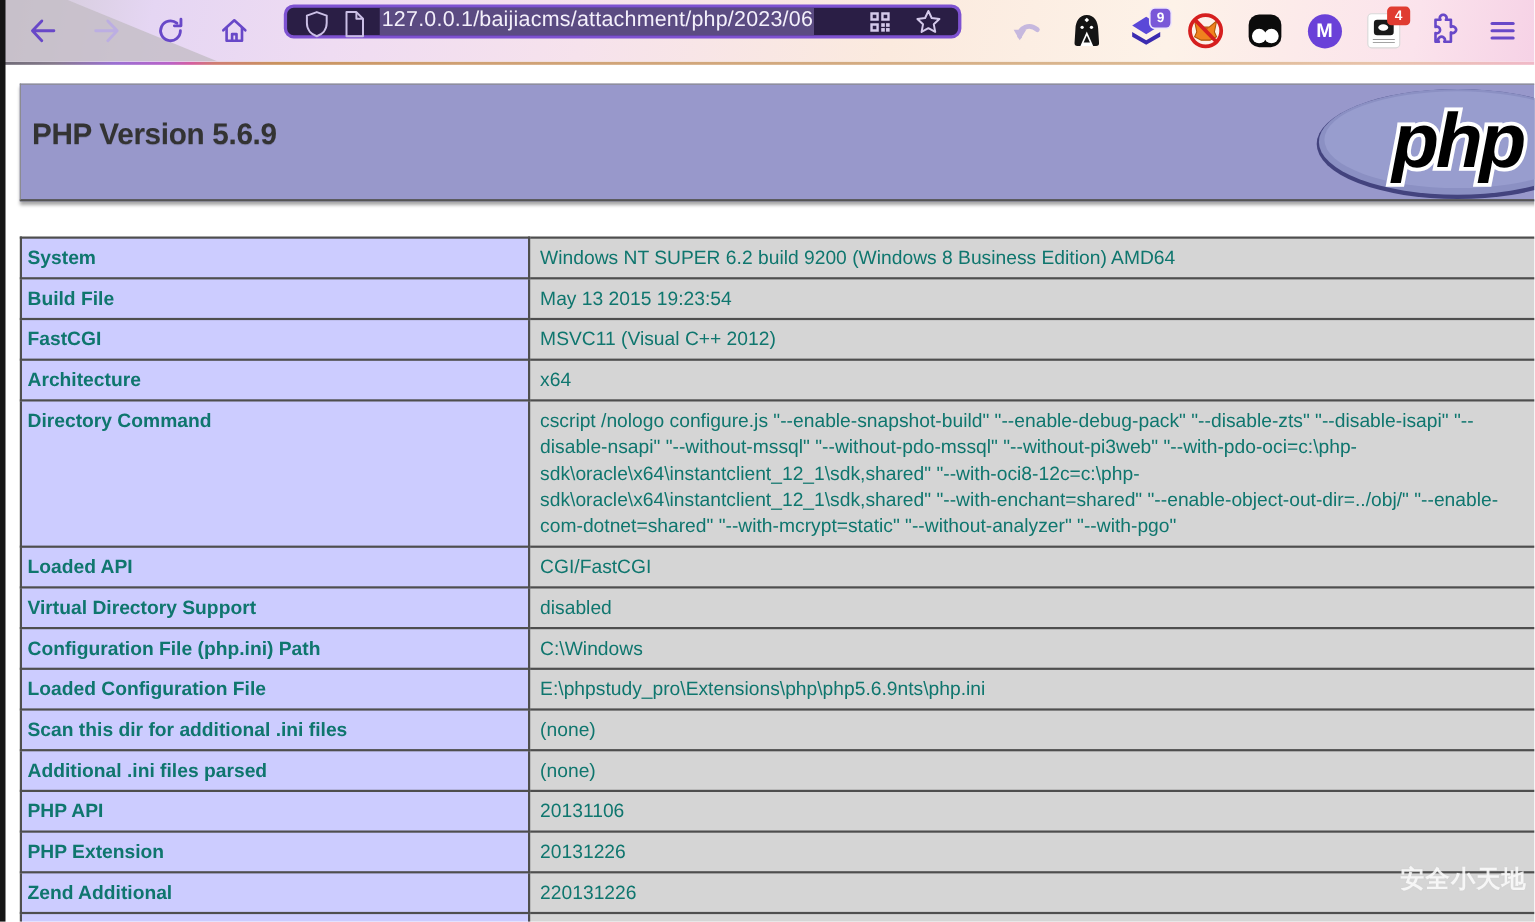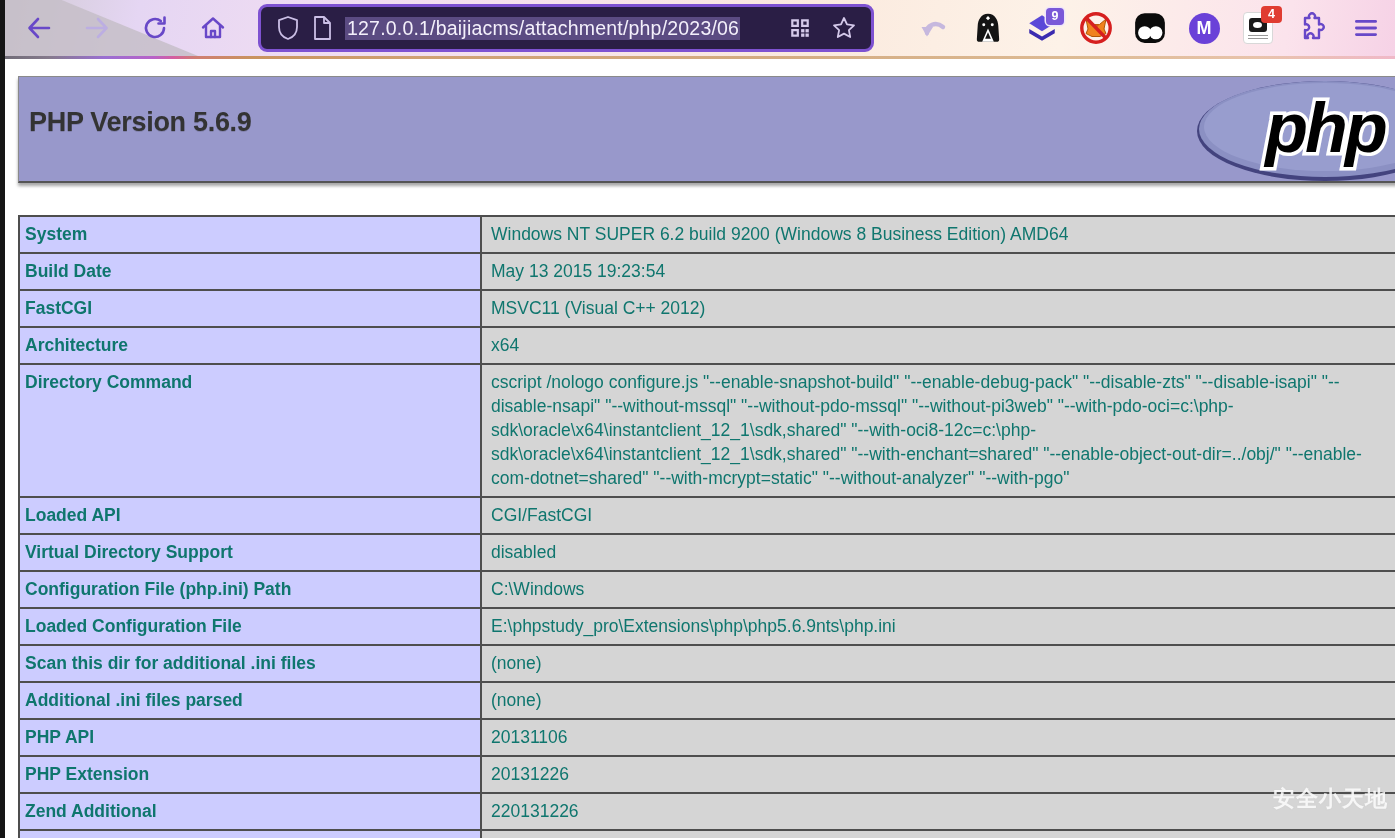--- a/index.html
+++ b/index.html
@@ -23,23 +23,23 @@
   .toolbar-border {
     height: 3px; width: 100%;
     background: linear-gradient(90deg,#6f6b76 0%,#857a8c 3.5%,#9a6fd2 7.5%,#b862c8 11%,#d55f9e 12.5%,#cf7d72 14%,#c9935f 18%,#cfa073 30%,#d3ab81 55%,#ddbb95 78%,#e8c3ab 90%,#f0b9c8 100%);
   }
   .nav-group { position:absolute; left:22px; top:0; height:56px; display:flex; align-items:center; gap:24px; }
   .tb-btn { width:34px; height:34px; border:none; background:transparent; display:flex; align-items:center; justify-content:center; cursor:pointer; padding:0; }
   .tb-btn svg { display:block; }
 
   
   .url-bar {
-    position:absolute; left:258px; top:4px; width:616px; height:48px;
+    position:absolute; left:258px; top:4px; width:616px; height:31px;
     background:#2a1e45; border:3px solid #7e52d1; border-radius:9px;
-    display:flex; align-items:center; padding:0 10px; z-index:2;
+    display:flex; padding:0 10px; z-index:2;
   }
   .url-icon { width:34px; height:30px; display:flex; align-items:center; justify-content:center; flex:0 0 auto; cursor:pointer; }
   .url-text {
     flex:1 1 auto; overflow:hidden; white-space:nowrap; margin-left:6px;
     font-size:19.5px; color:#f4f0fb; letter-spacing:.2px;
   }
   .url-text .selected { background:#5b4b82; padding:3px 1px 4px 2px; }
   .url-actions { display:flex; align-items:center; gap:10px; flex:0 0 auto; margin-left:4px; }
 
   
@@ -227,21 +227,21 @@
       <colgroup>
           <col style="width:462px">
           <col>
         </colgroup>
       <tbody>
           <tr>
             <td class="cell-label">System</td>
             <td class="cell-value">Windows NT SUPER 6.2 build 9200 (Windows 8 Business Edition) AMD64</td>
           </tr>
           <tr>
-            <td class="cell-label">Build Date</td>
+            <td class="cell-label">Build File</td>
             <td class="cell-value">May 13 2015 19:23:54</td>
           </tr>
           <tr>
             <td class="cell-label">FastCGI</td>
             <td class="cell-value">MSVC11 (Visual C++ 2012)</td>
           </tr>
           <tr>
             <td class="cell-label">Architecture</td>
             <td class="cell-value">x64</td>
           </tr>

